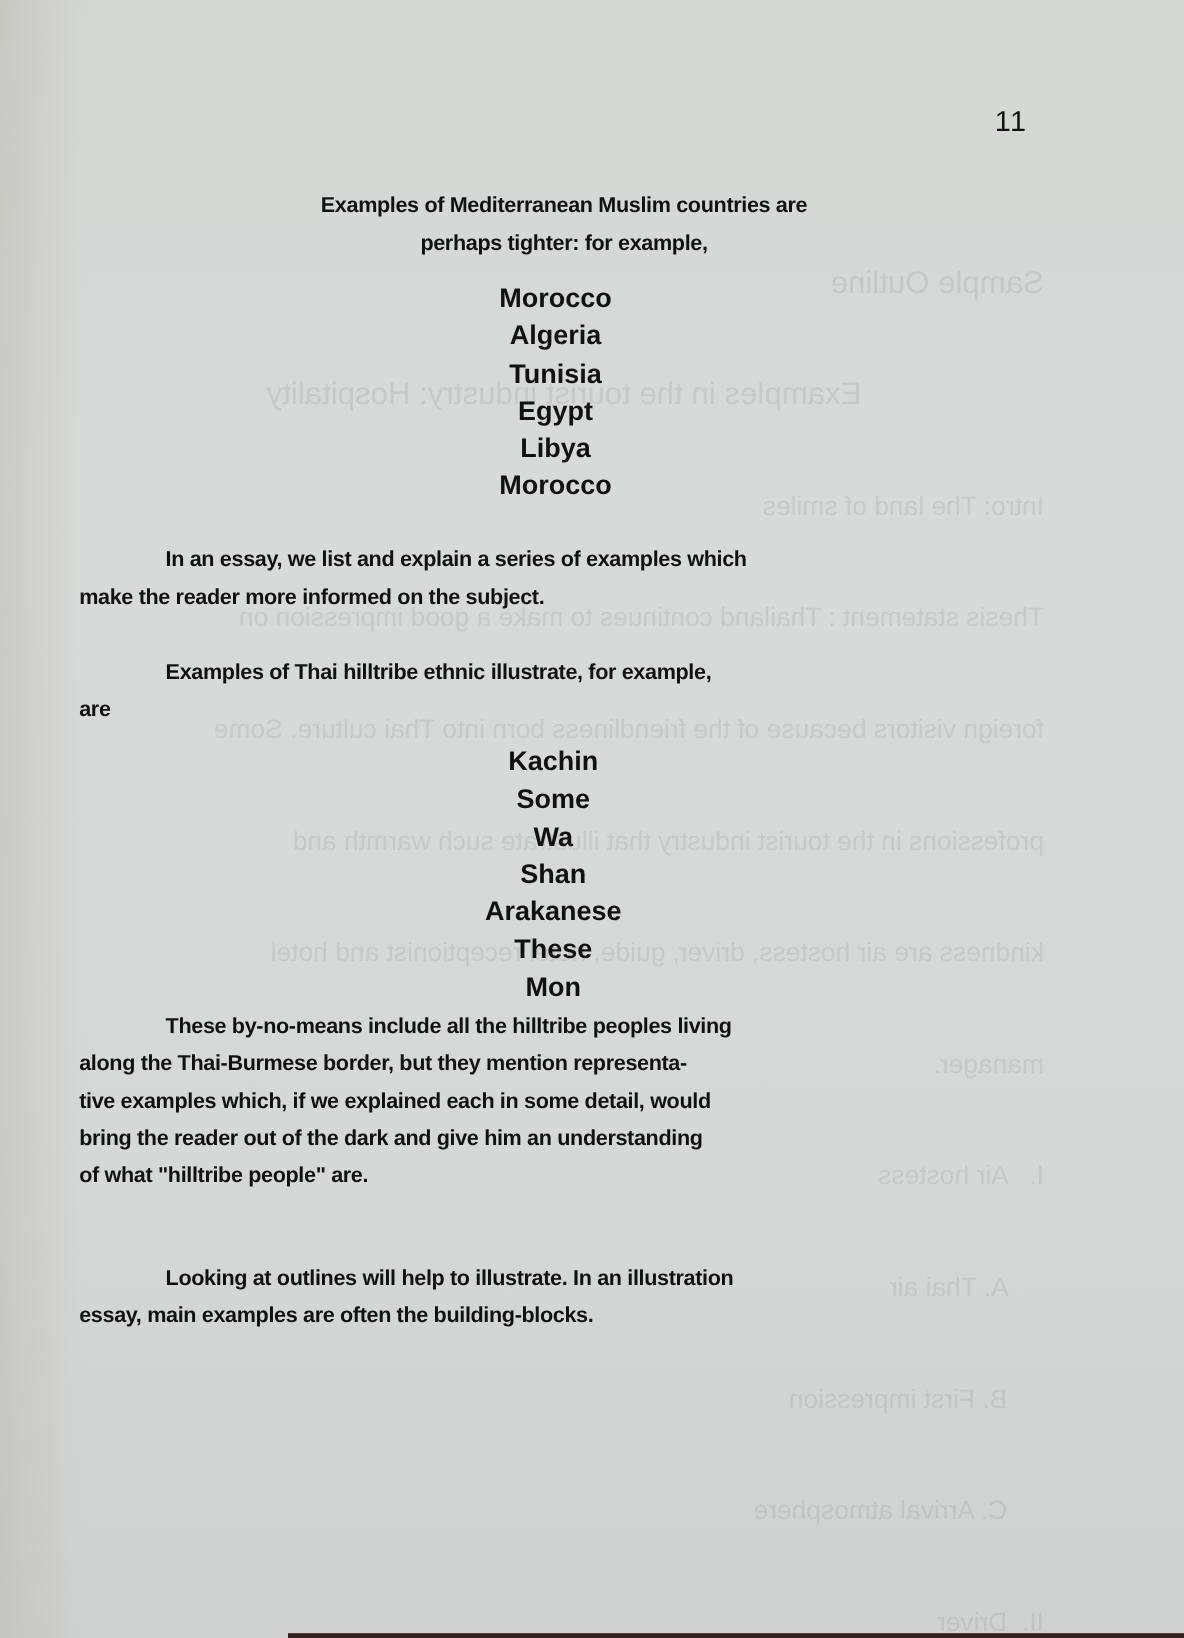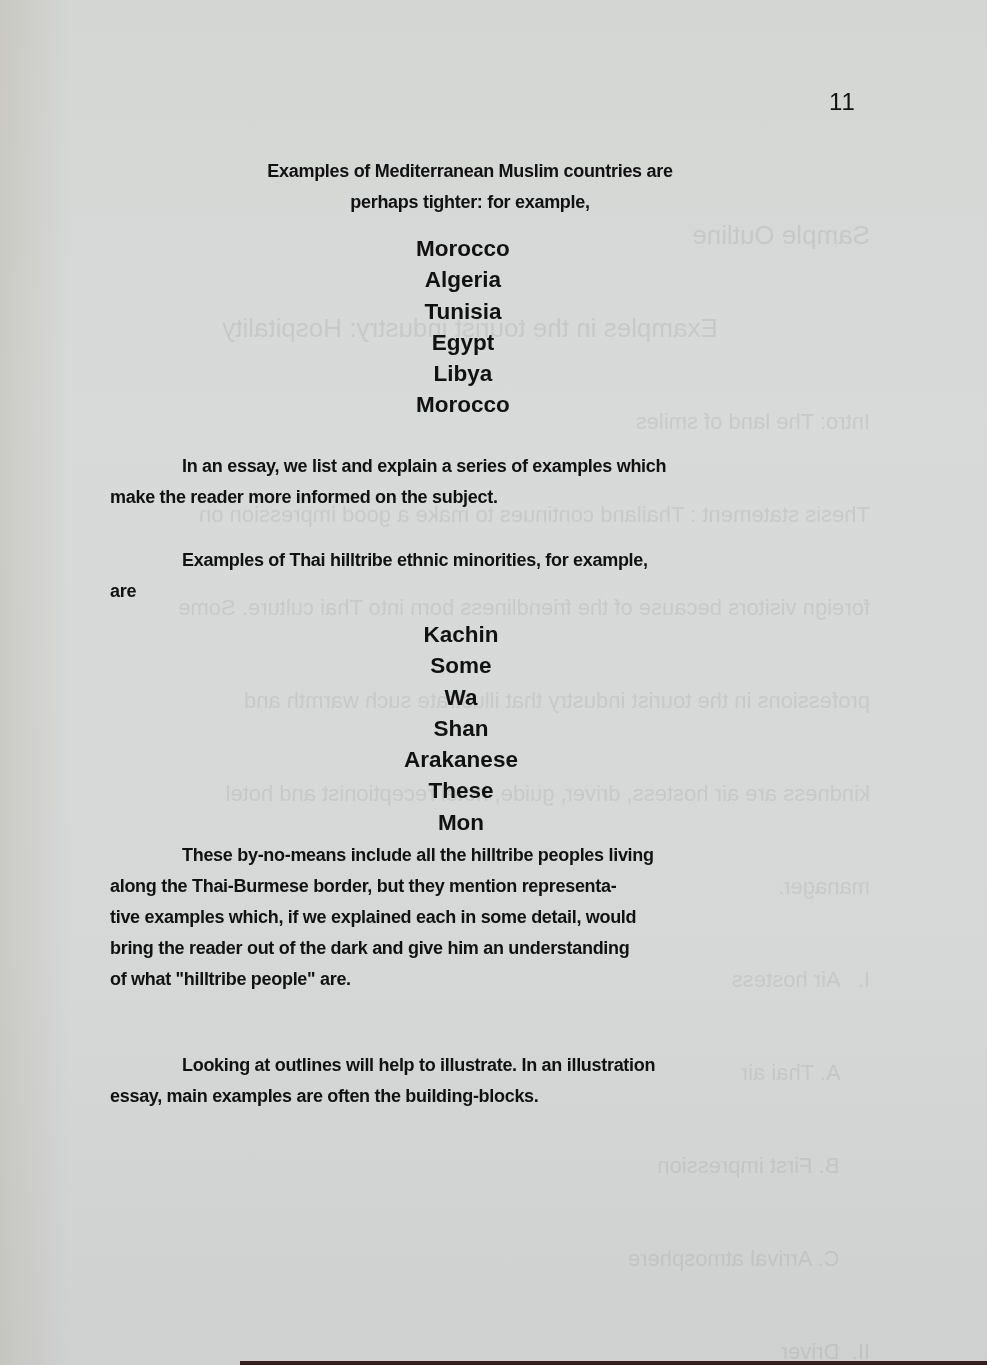--- a/index.html
+++ b/index.html
@@ -65,21 +65,20 @@
     text-align: center;
     margin: 0; padding: 0;
     list-style: none;
   }
   .list li { margin: 0; padding: 0; }
   .list-med { left: 363px; top: 233px; width: 200px; }
   .list-hill { left: 361px; top: 619px; width: 200px; text-align: center; }
   .para {
     left: 66px; width: 795px;
     text-align: justify;
-    margin-left: 44px;
   }
   .para .indent { padding-left: 72px; }
   .p1 { top: 451px; }
   .p2 { top: 545px; }
   .p3 { top: 840px; }
   .p4 { top: 1050px; }
 </style>
 </head>
 <body>
 
@@ -141,21 +140,21 @@
     <li>Libya</li>
     <li>Morocco</li>
   </ul>
 
   <div class="text para p1">
     <div class="indent">In an essay, we list and explain a series of examples which</div>
     <div>make the reader more informed on the subject.</div>
   </div>
 
   <div class="text para p2">
-    <div class="indent">Examples of Thai hilltribe ethnic minorities, for example,</div>
+    <div class="indent">Examples of Thai hilltribe ethnic illustrate, for example,</div>
     <div>are</div>
   </div>
 
   <ul class="list list-hill">
     <li>Kachin</li>
     <li>Some</li>
     <li>Wa</li>
     <li>Shan</li>
     <li>Arakanese</li>
     <li>These</li>

